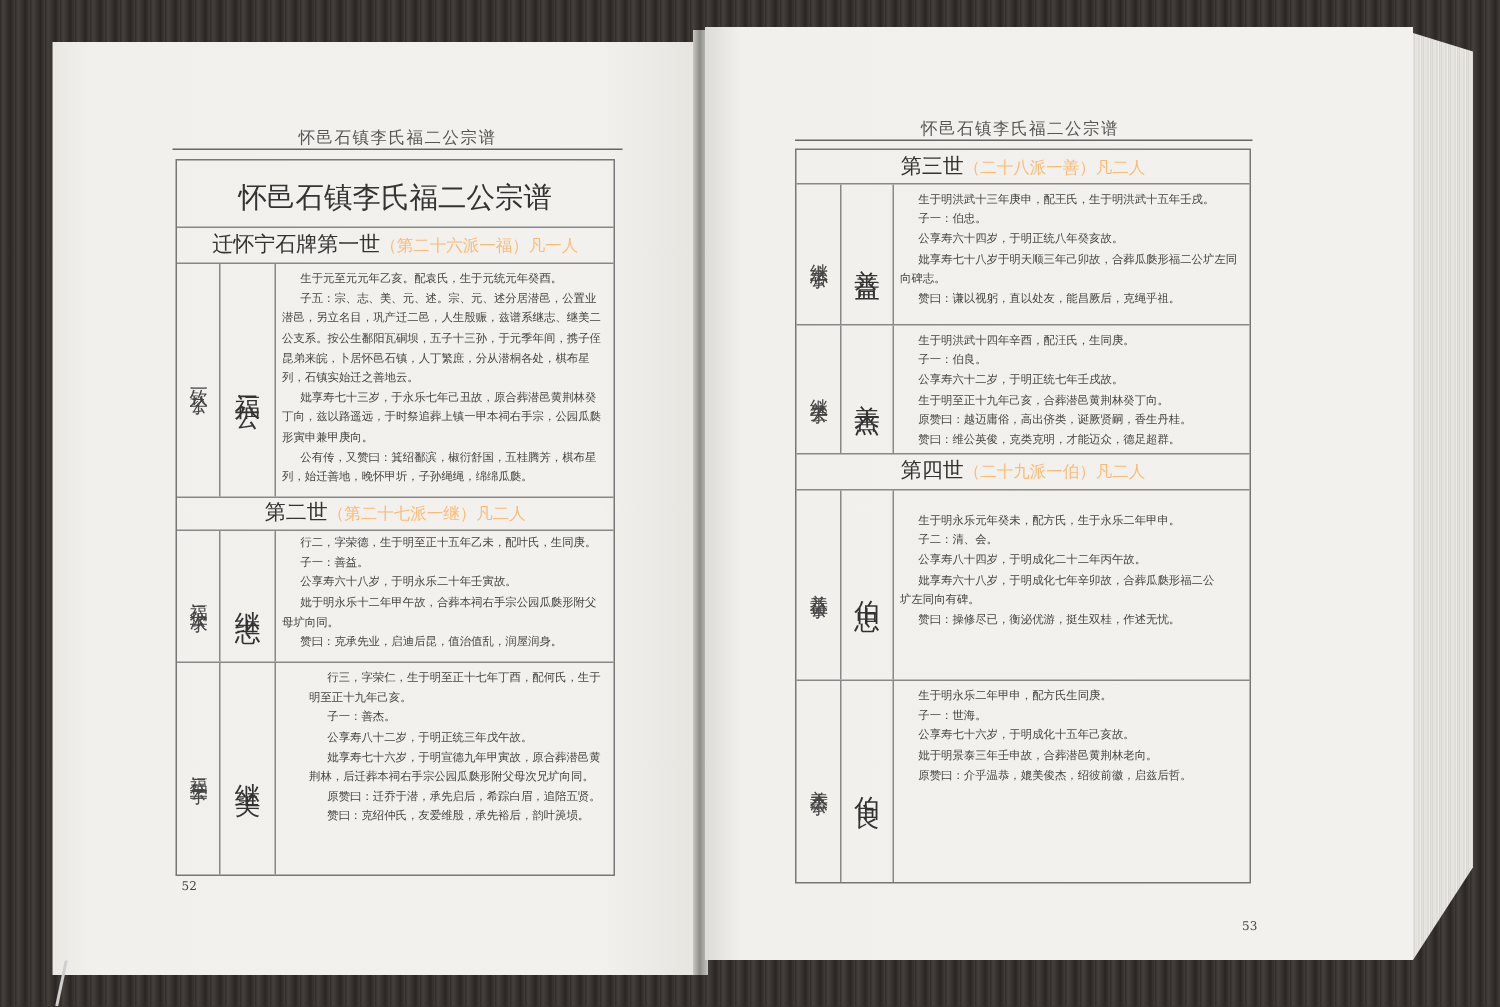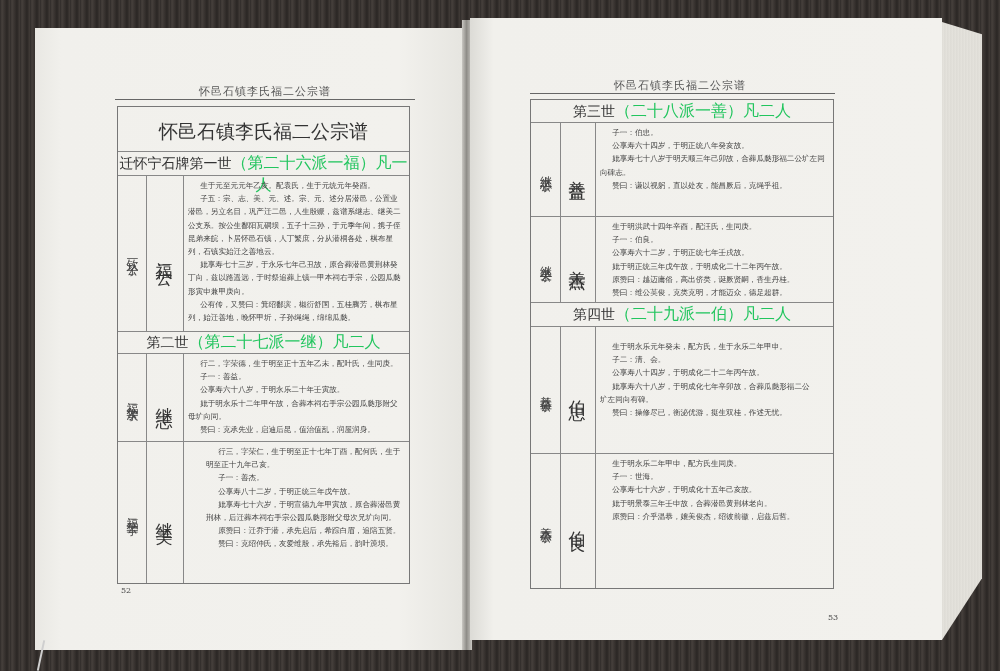--- a/index.html
+++ b/index.html
@@ -17,21 +17,21 @@
     background:repeating-linear-gradient(90deg,#e8e6e0 0px,#d9d7d1 1px,#eeece6 2px,#cfcdc7 3px);
     clip-path:polygon(0 0,100% 2%,100% 90%,0 100%);}
   .gutter{position:absolute;left:462px;top:20px;width:10px;height:630px;
     background:linear-gradient(90deg,#c9c7c2,#8f8d88 45%,#c9c7c2);}
   .runhead{position:absolute;font-size:11px;color:#555;letter-spacing:1px;text-align:center;}
   .runline{position:absolute;height:1px;background:#666;}
   .tbl{position:absolute;border:1px solid #777;box-sizing:border-box;}
   .row{position:absolute;left:0;right:0;border-top:1px solid #888;box-sizing:border-box;}
   .big-title{font-size:19px;text-align:center;color:#333;font-family:"DejaVu Sans","Liberation Sans",sans-serif;}
   .gen-title{font-size:14px;text-align:center;color:#333;font-family:"DejaVu Sans","Liberation Sans",sans-serif;}
-  .gen-title .sub{font-size:16px;color:#22c55e;}
+  .gen-title .sub{font-size:11px;color:#fdba74;}
   .col{position:absolute;top:0;bottom:0;border-right:1px solid #888;box-sizing:border-box;
     display:flex;align-items:center;justify-content:center;}
   .vert{writing-mode:vertical-rl;text-orientation:upright;font-family:"DejaVu Sans","Liberation Sans",sans-serif;}
   .v-rel{font-size:12px;color:#444;letter-spacing:2px;}
   .v-name{font-size:17px;color:#333;letter-spacing:4px;}
   .txt{position:absolute;top:0;bottom:0;font-size:7.6px;line-height:13.2px;color:#444;padding:3px 4px 0 4px;box-sizing:border-box;}
   .txt p{margin:0;text-indent:1.6em;}
   .pnum{position:absolute;font-size:8px;color:#444;}
   .bookmark{position:absolute;left:40px;top:640px;width:2px;height:31px;background:#cfcfcf;transform:rotate(12deg);}
 </style>
@@ -74,21 +74,21 @@
     </div>
   </div>
 
   <div class="row" style="top:246px;height:88px;">
     <div class="col" style="left:0;width:29px;">
         <span class="vert v-rel">福二公次子</span>
       </div>
     <div class="col" style="left:29px;width:37px;">
         <span class="vert v-name">继志</span>
       </div>
-    <div class="txt" style="left:66px;right:0;">
+    <div class="txt" style="left:66px;right:0;font-family:Liberation Mono, monospace;">
       <p>行二，字荣德，生于明至正十五年乙未，配叶氏，生同庚。</p>
       <p>子一：善益。</p>
       <p>公享寿六十八岁，于明永乐二十年壬寅故。</p>
       <p>妣于明永乐十二年甲午故，合葬本祠右手宗公园瓜瓞形附父母圹向同。</p>
       <p>赞曰：克承先业，启迪后昆，值治值乱，润屋润身。</p>
     </div>
   </div>
 
   <div class="row" style="top:334px;bottom:0;">
     <div class="col" style="left:0;width:29px;">
@@ -124,39 +124,40 @@
   </div>
 
   <div class="row" style="top:22px;height:94px;">
     <div class="col" style="left:0;width:30px;">
         <span class="vert v-rel">继志公子</span>
       </div>
     <div class="col" style="left:30px;width:35px;">
         <span class="vert v-name">善益</span>
       </div>
     <div class="txt" style="left:65px;right:0;">
+      <p>生于明洪武十三年庚申，配王氏，生于明洪武十五年壬戌。</p>
       <p>子一：伯忠。</p>
       <p>公享寿六十四岁，于明正统八年癸亥故。</p>
       <p>妣享寿七十八岁于明天顺三年己卯故，合葬瓜瓞形福二公圹左同向碑志。</p>
       <p>赞曰：谦以视躬，直以处友，能昌厥后，克绳乎祖。</p>
     </div>
   </div>
 
   <div class="row" style="top:116px;height:86px;">
     <div class="col" style="left:0;width:30px;">
         <span class="vert v-rel">继美公子</span>
       </div>
     <div class="col" style="left:30px;width:35px;">
         <span class="vert v-name">善杰</span>
       </div>
     <div class="txt" style="left:65px;right:0;">
       <p>生于明洪武十四年辛酉，配汪氏，生同庚。</p>
       <p>子一：伯良。</p>
       <p>公享寿六十二岁，于明正统七年壬戌故。</p>
-      <p>妣于明正统三年戊午故，于明成化二十二年丙午故。</p>
+      <p>生于明至正十九年己亥，合葬潜邑黄荆林癸丁向。</p>
       <p>原赞曰：越迈庸俗，高出侪类，诞厥贤嗣，香生丹桂。</p>
       <p>赞曰：维公英俊，克类克明，才能迈众，德足超群。</p>
     </div>
   </div>
 
   <div class="row" style="top:202px;height:24px;">
     <div class="gen-title" style="line-height:22px;">
       <span>第四世</span><span class="sub">（二十九派一伯）凡二人</span>
     </div>
   </div>

